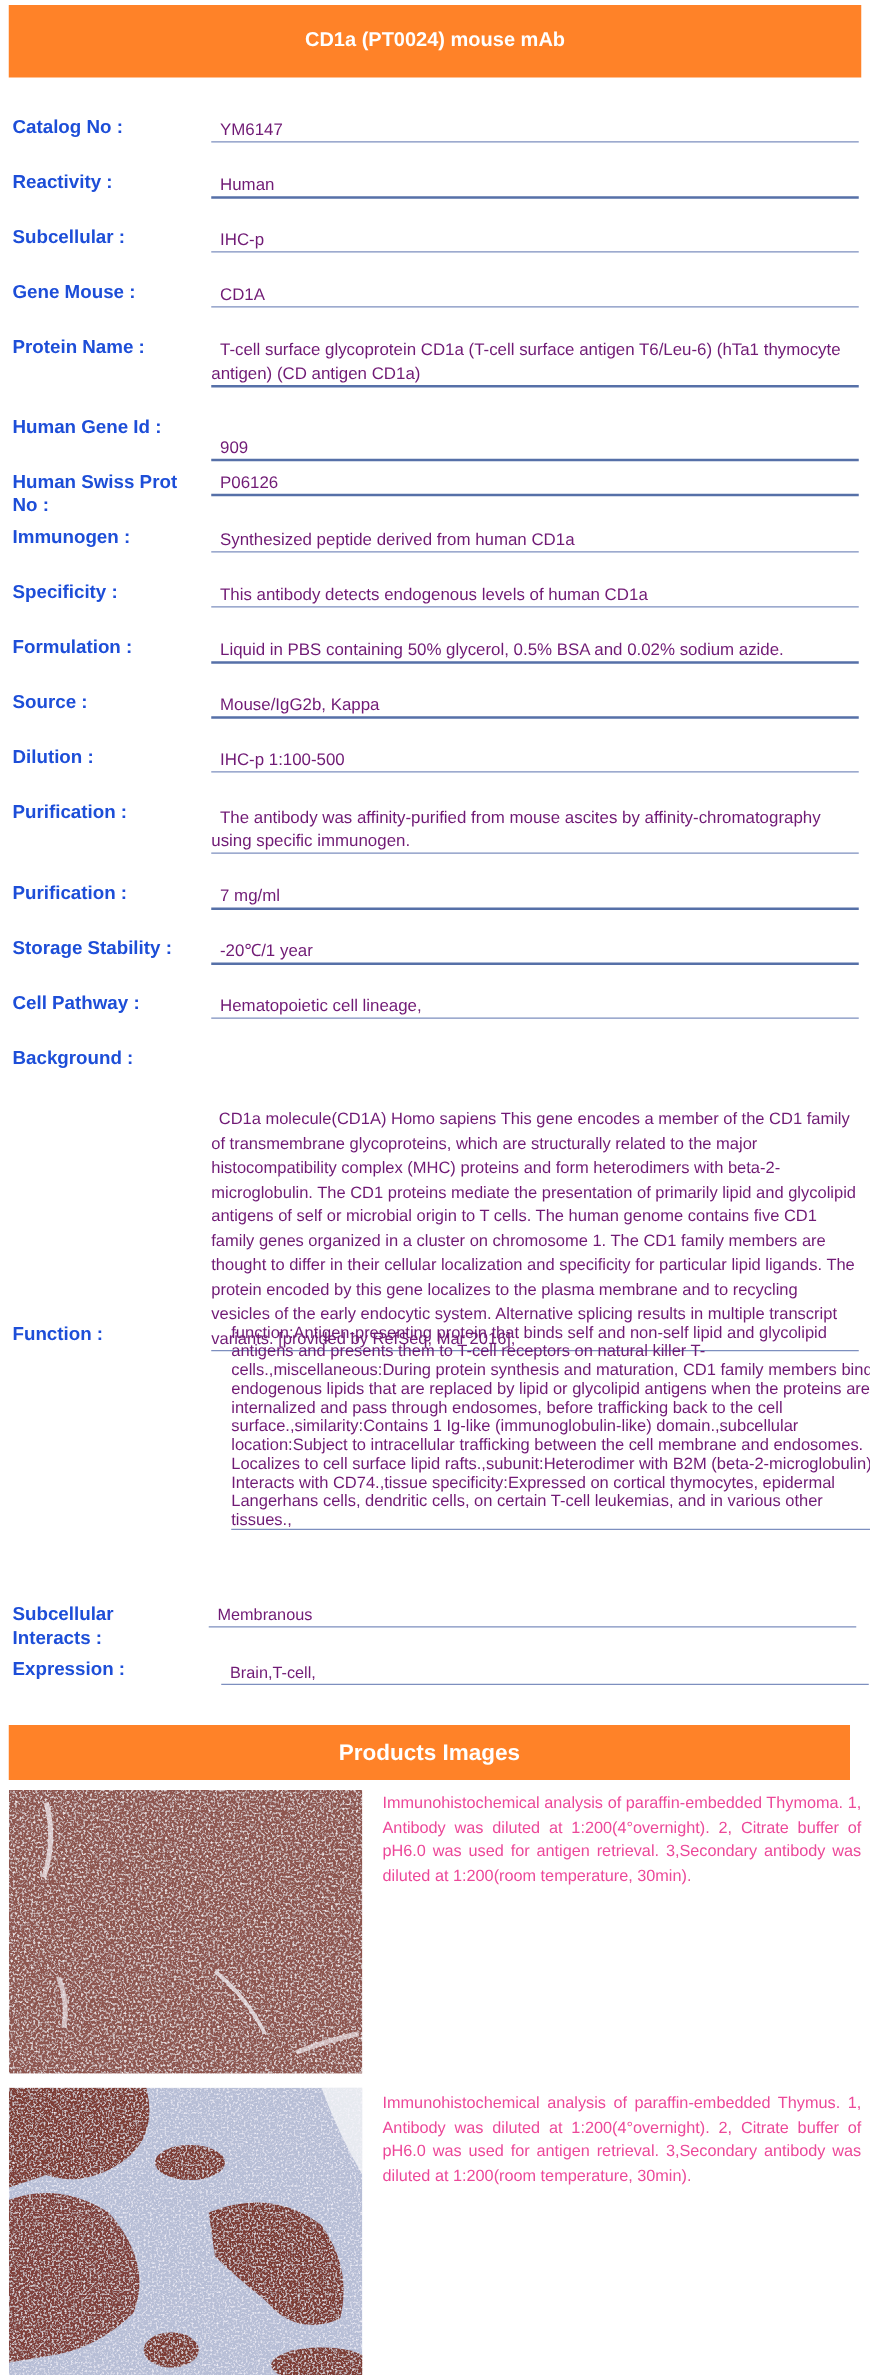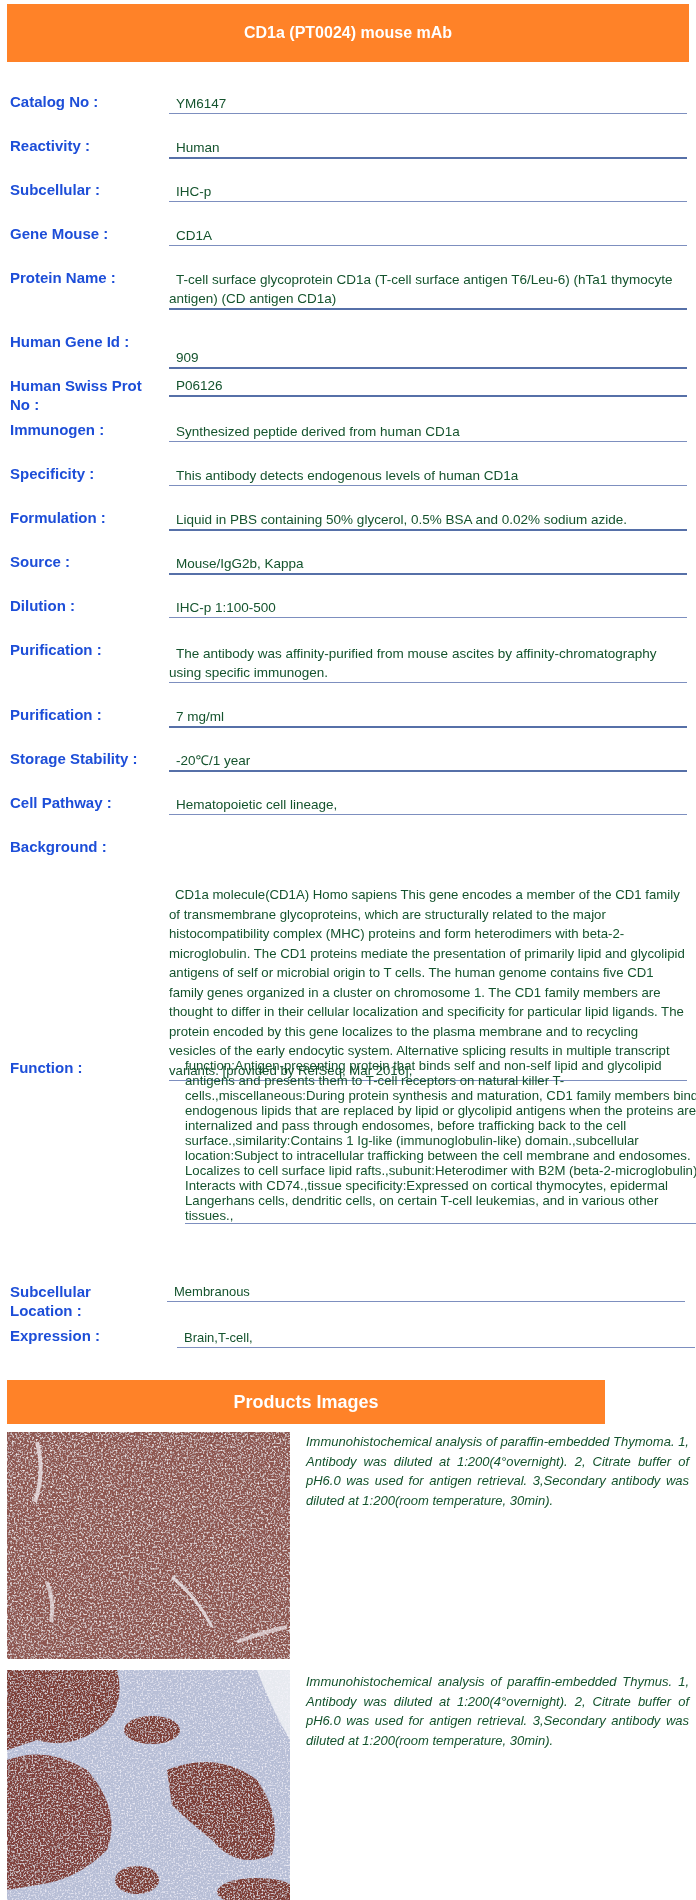--- a/index.html
+++ b/index.html
@@ -12,38 +12,38 @@
     display: flex; align-items: center; justify-content: center;
   }
 
   .row { position: absolute; left: 0; width: 696px; }
   .label {
     position: absolute; left: 10px; top: 0; width: 155px;
     color: #1d4ed8; font-weight: bold; font-size: 15px; line-height: 19px;
   }
   .value {
     position: absolute; left: 169px; top: 0; width: 518px;
-    color: #14532d; font-size: 13.5px; line-height: 19px;
+    color: #701a75; font-size: 13.5px; line-height: 19px;
     padding-left: 7px; border-bottom: 2px solid #5670A8;
   }
   .value.thin { border-bottom: 1.5px solid #7D8FBF; }
   .value.wrap { padding-left: 0; text-indent: 7px; }
   .value.long { font-size: 13.2px; line-height: 19.5px; padding-left: 0; text-indent: 6px; border-bottom: 1.5px solid #7D8FBF; margin-top: 46px; }
   .value.func { font-size: 13.2px; line-height: 15px; padding-left: 0; border-bottom: 1.5px solid #7D8FBF; margin-left: 16px; }
 
   .section-bar {
-    position: absolute; left: 7px; top: 1380px; width: 598px; height: 44px;
+    position: absolute; left: 7px; top: 1380px; width: 673px; height: 44px;
     background: #FF8228; color: #ffffff; font-weight: bold; font-size: 18px;
     display: flex; align-items: center; justify-content: center;
   }
 
   .ihc-image { position: absolute; left: 7px; width: 283px; overflow: hidden; }
   .caption {
     position: absolute; left: 306px; width: 383px;
-    color: #14532d; font-size: 13px; line-height: 19.5px; text-align: justify; font-style: italic;
+    color: #ec4899; font-size: 13px; line-height: 19.5px; text-align: justify;
   }
 </style>
 </head>
 <body>
 
 <div class="title-bar">CD1a (PT0024) mouse mAb</div>
 
 <div class="row" style="top:92px">
   <div class="label">Catalog No :</div>
   <div class="value thin" style="top:2px">YM6147</div>
@@ -128,21 +128,21 @@
   <div class="label">Background :</div>
   <div class="value long" style="top:2px">CD1a molecule(CD1A) Homo sapiens This gene encodes a member of the CD1 family of transmembrane glycoproteins, which are structurally related to the major histocompatibility complex (MHC) proteins and form heterodimers with beta-2-microglobulin. The CD1 proteins mediate the presentation of primarily lipid and glycolipid antigens of self or microbial origin to T cells. The human genome contains five CD1 family genes organized in a cluster on chromosome 1. The CD1 family members are thought to differ in their cellular localization and specificity for particular lipid ligands. The protein encoded by this gene localizes to the plasma membrane and to recycling vesicles of the early endocytic system. Alternative splicing results in multiple transcript variants. [provided by RefSeq, Mar 2016],</div>
 </div>
 
 <div class="row" style="top:1058px">
   <div class="label">Function :</div>
   <div class="value func" style="top:0px">function:Antigen-presenting protein that binds self and non-self lipid and glycolipid antigens and presents them to T-cell receptors on natural killer T-cells.,miscellaneous:During protein synthesis and maturation, CD1 family members bind endogenous lipids that are replaced by lipid or glycolipid antigens when the proteins are internalized and pass through endosomes, before trafficking back to the cell surface.,similarity:Contains 1 Ig-like (immunoglobulin-like) domain.,subcellular location:Subject to intracellular trafficking between the cell membrane and endosomes. Localizes to cell surface lipid rafts.,subunit:Heterodimer with B2M (beta-2-microglobulin). Interacts with CD74.,tissue specificity:Expressed on cortical thymocytes, epidermal Langerhans cells, dendritic cells, on certain T-cell leukemias, and in various other tissues.,</div>
 </div>
 
 <div class="row" style="top:1282px">
-  <div class="label" style="width:120px">Subcellular Location :</div>
+  <div class="label" style="width:120px">Subcellular Interacts :</div>
   <div class="value thin" style="top:0px;left:167px;font-size:13px">Membranous</div>
 </div>
 
 <div class="row" style="top:1326px">
   <div class="label">Expression :</div>
   <div class="value thin" style="top:2px;left:177px;font-size:13px">Brain,T-cell,</div>
 </div>
 
 <div class="section-bar">Products Images</div>
 

